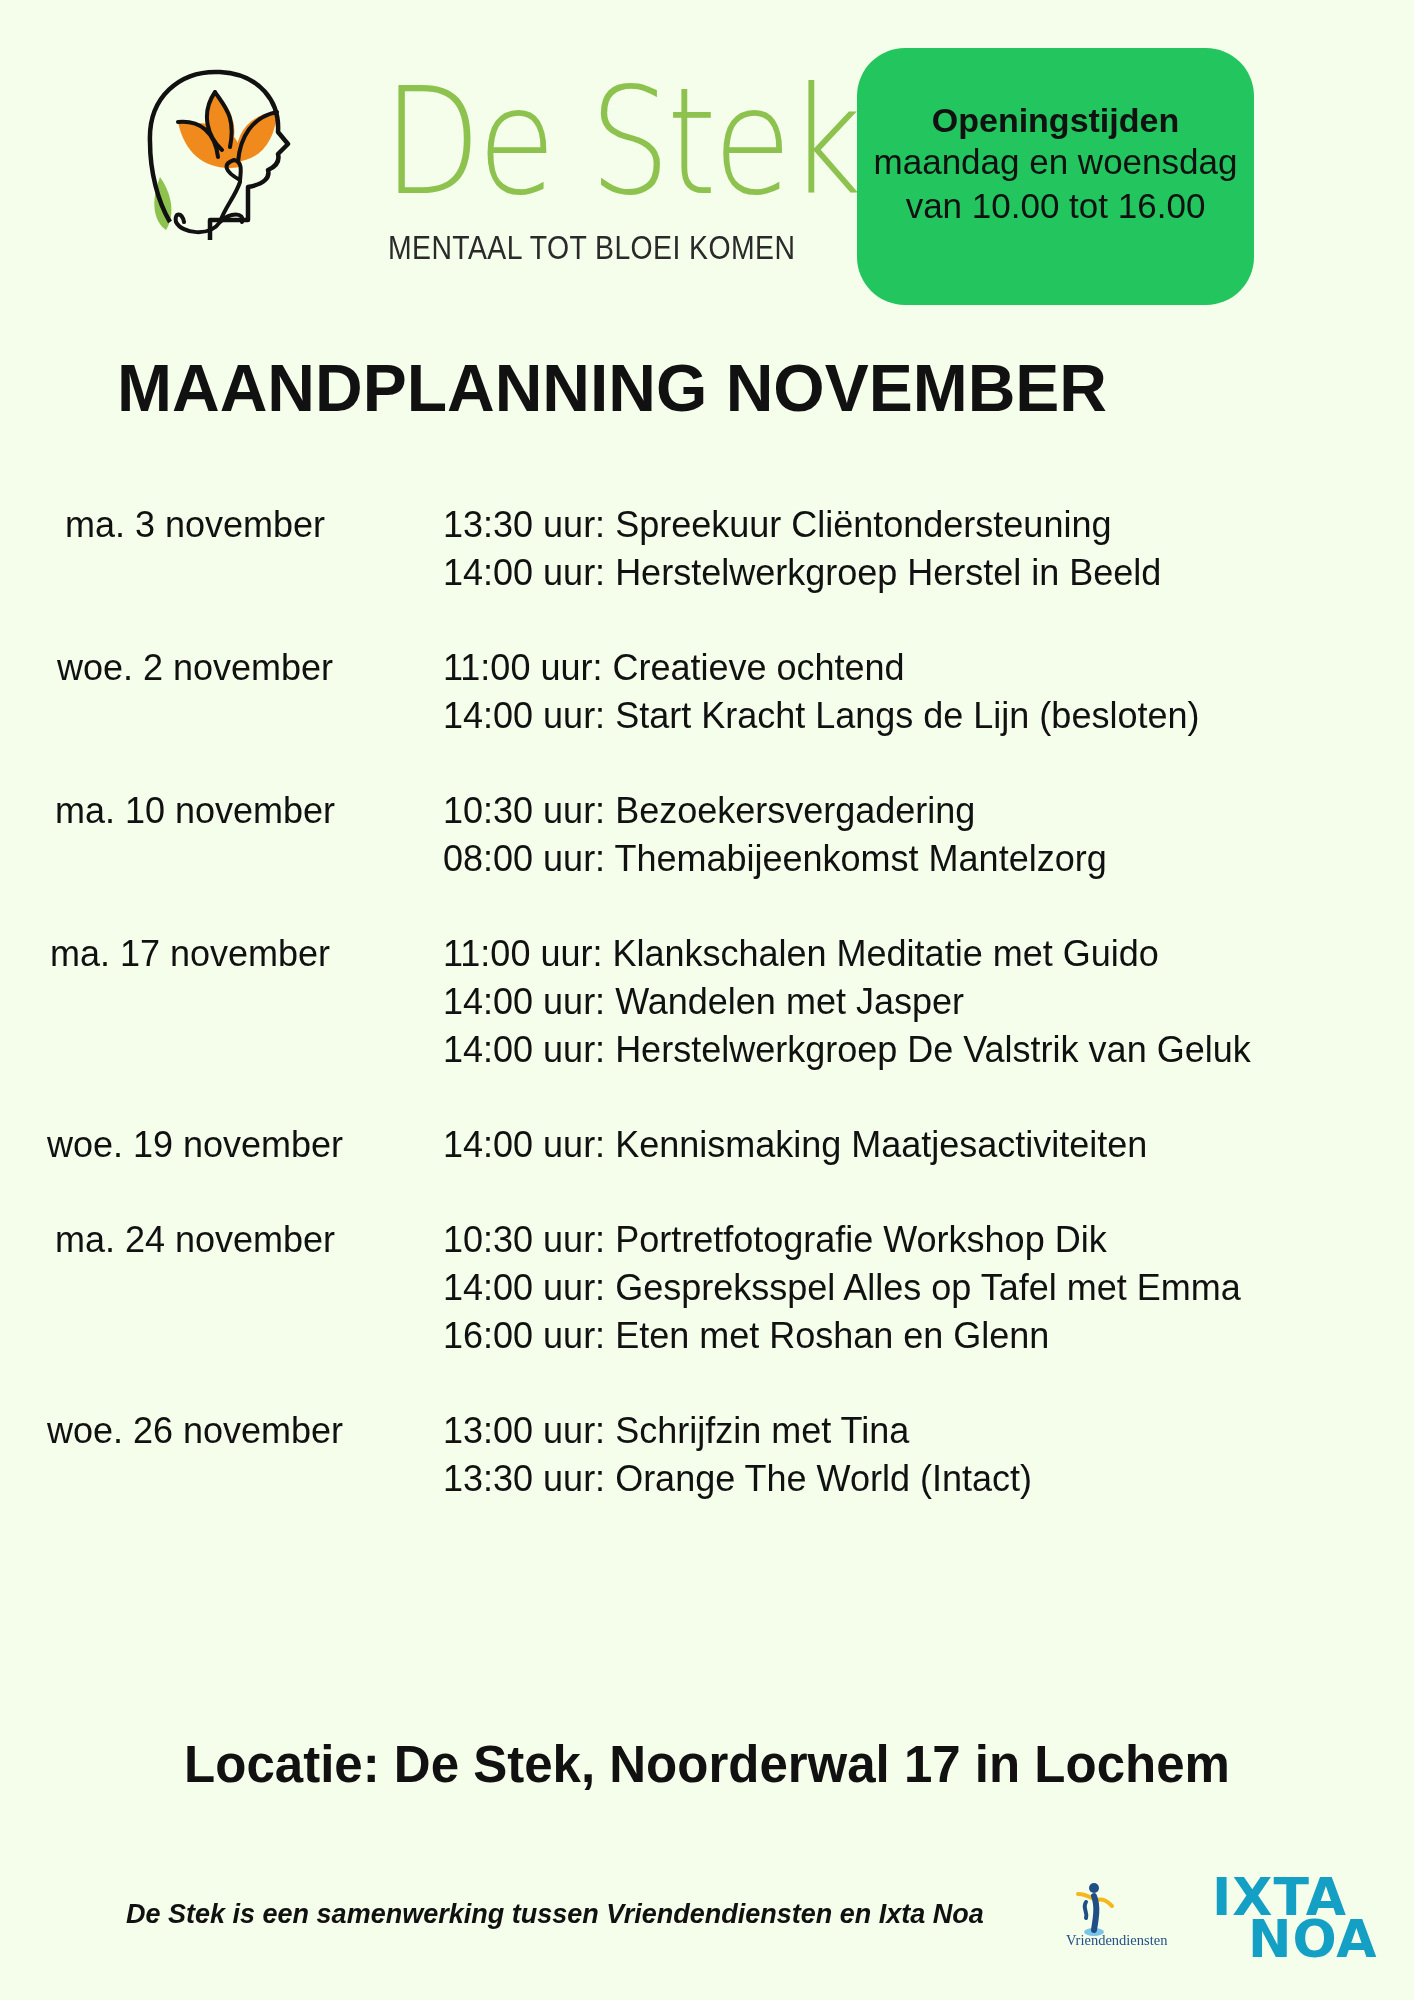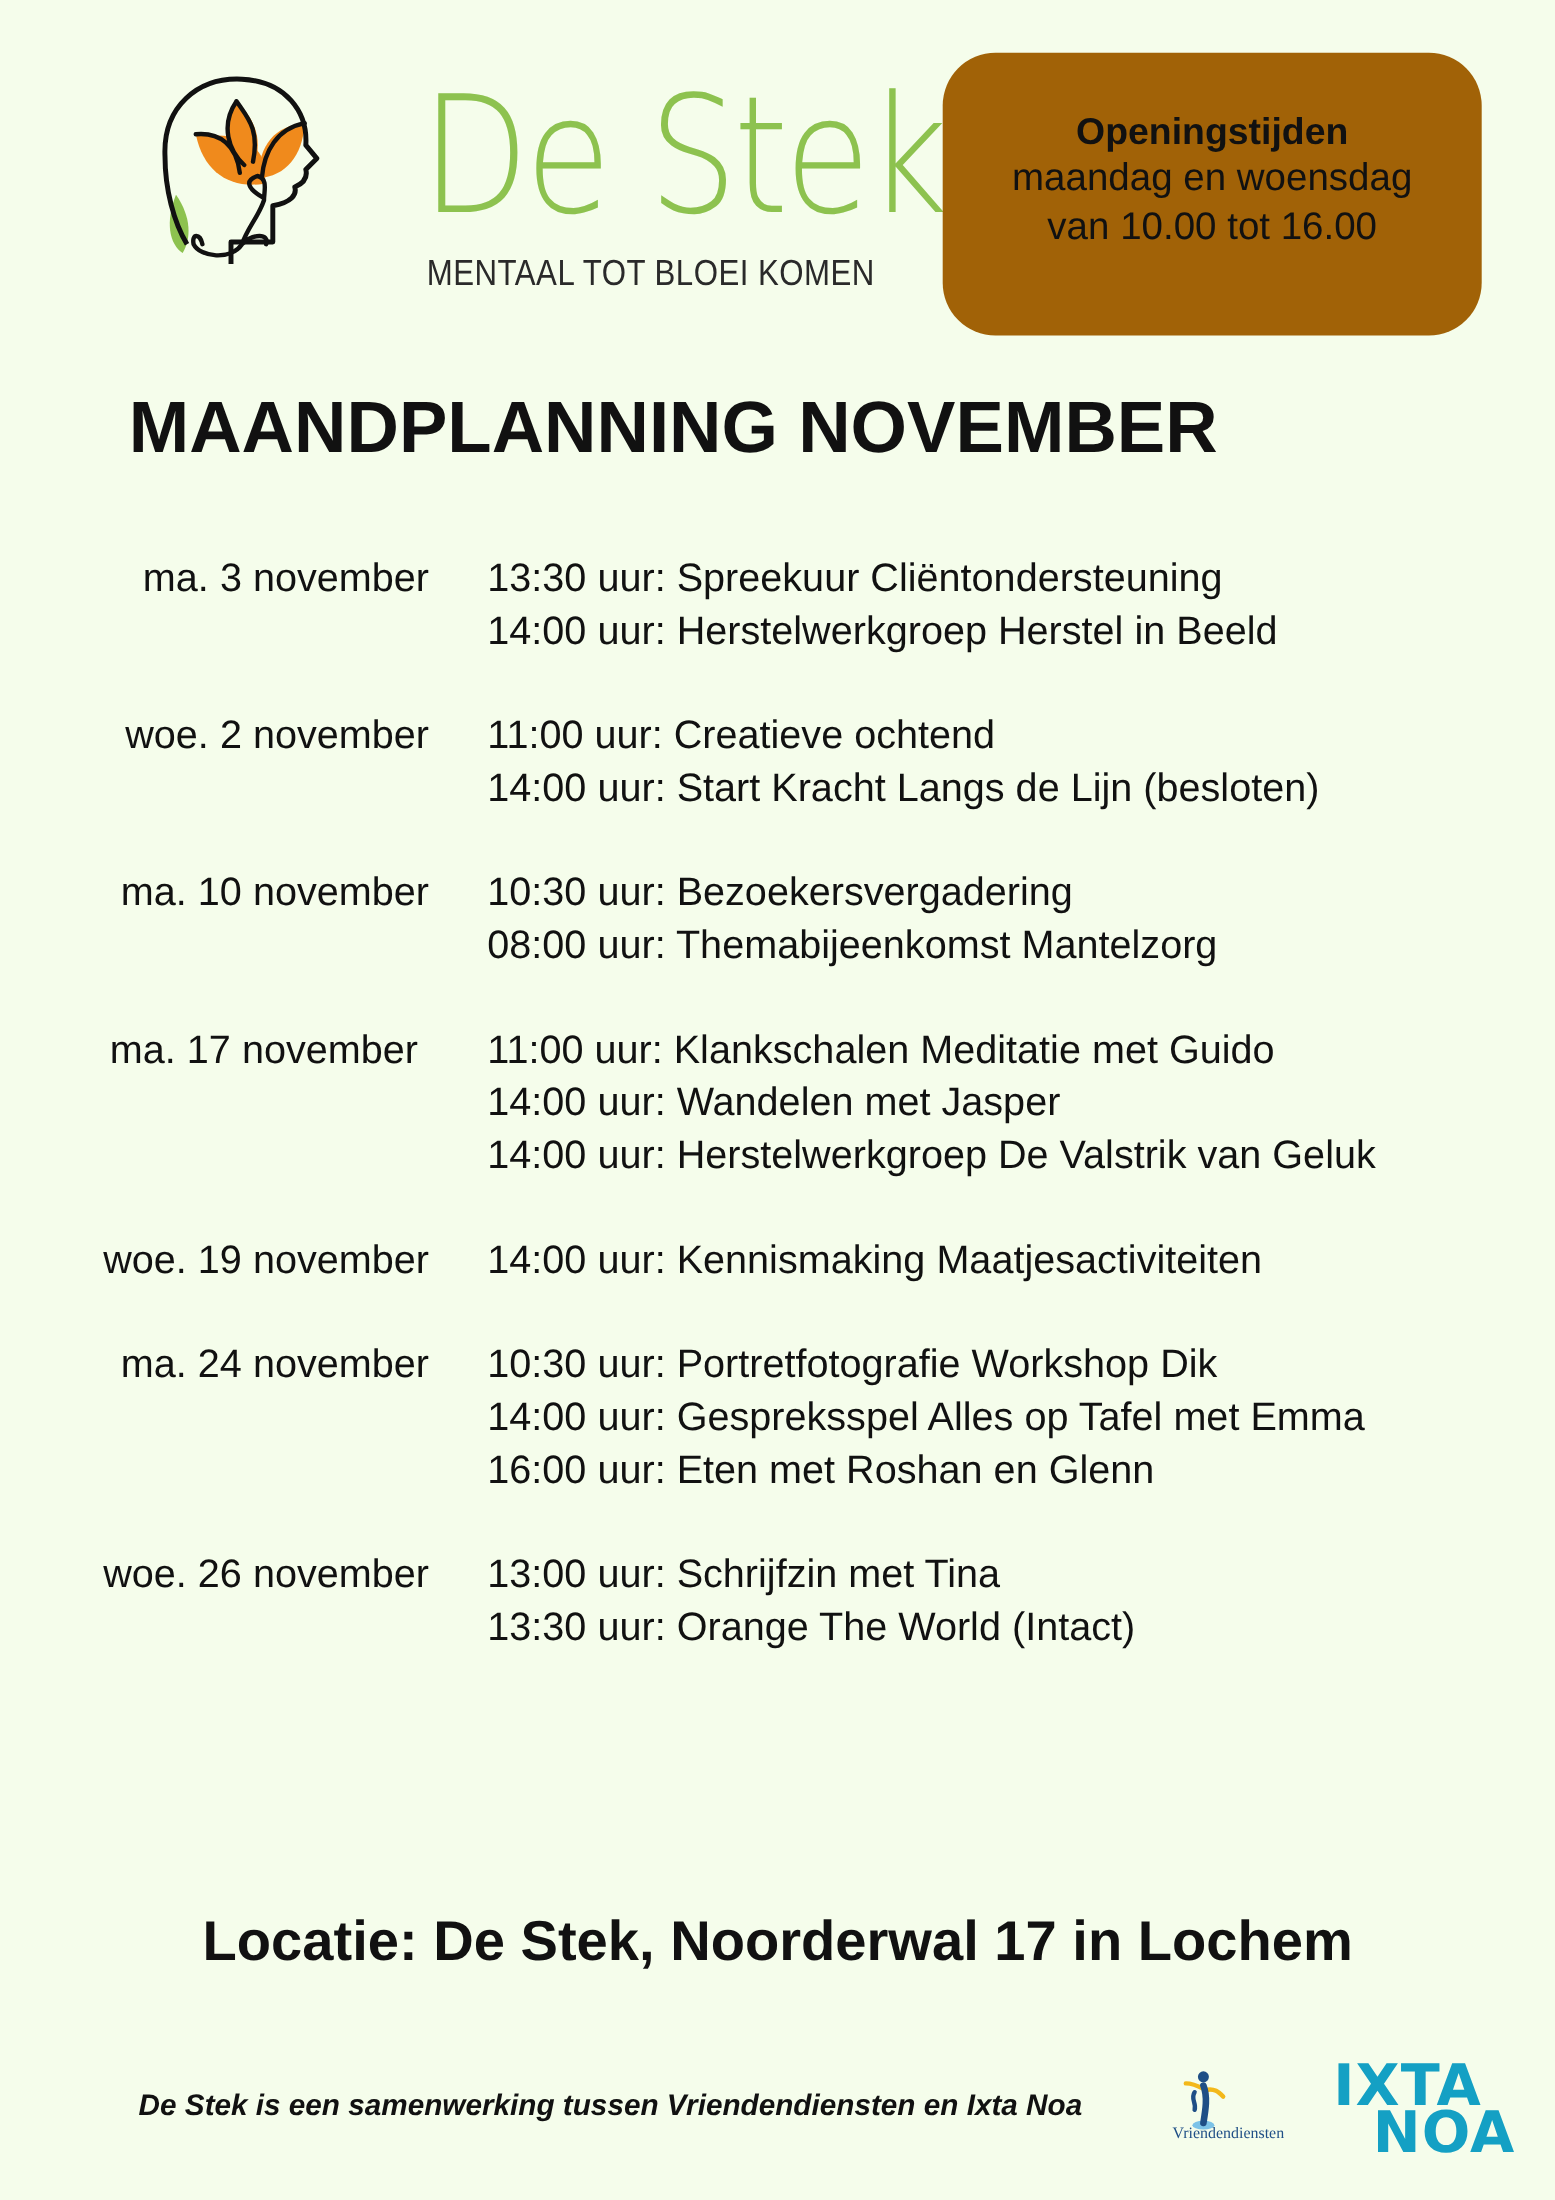--- a/index.html
+++ b/index.html
@@ -21,35 +21,35 @@
       -webkit-text-stroke: 0px;
     }
     .tagline {
       position: absolute; left: 388px; top: 228px;
       font-size: 33px; line-height: 40px; color: #2a2a2a;
       letter-spacing: 0.5px;
       transform: scaleX(0.86); transform-origin: left top;
       font-weight: 300;
     }
     .hours-box {
-      position: absolute; left: 857px; top: 48px; width: 490px; height: 257px;
-      background: #a16207; border-radius: 48px;
+      position: absolute; left: 857px; top: 48px; width: 397px; height: 257px;
+      background: #22c55e; border-radius: 48px;
       text-align: center; box-sizing: border-box; padding-top: 52px;
     }
     .hours-title { font-weight: bold; font-size: 34px; line-height: 40px; }
     .hours-line { font-size: 35px; line-height: 44px; }
     .page-title {
       position: absolute; left: 0; width: 1224px; top: 348px;
       text-align: center; font-weight: bold; font-size: 66px; line-height: 80px;
       letter-spacing: 0px;
     }
     .schedule { position: absolute; left: 0; top: 501px; width: 1414px; }
     .day { display: flex; margin-bottom: 47px; }
     .day-date {
-      width: 390px; text-align: right; font-size: 36px; line-height: 48px;
+      width: 390px; text-align: center; font-size: 36px; line-height: 48px;
       box-sizing: border-box;
     }
     .day-events { margin-left: 53px; }
     .event { font-size: 36px; line-height: 48px; white-space: nowrap; }
     .location {
       position: absolute; left: 0; width: 1414px; top: 1735px;
       text-align: center; font-weight: bold; font-size: 51px; line-height: 60px;
     }
     .footer-note {
       position: absolute; left: 126px; top: 1898px;

